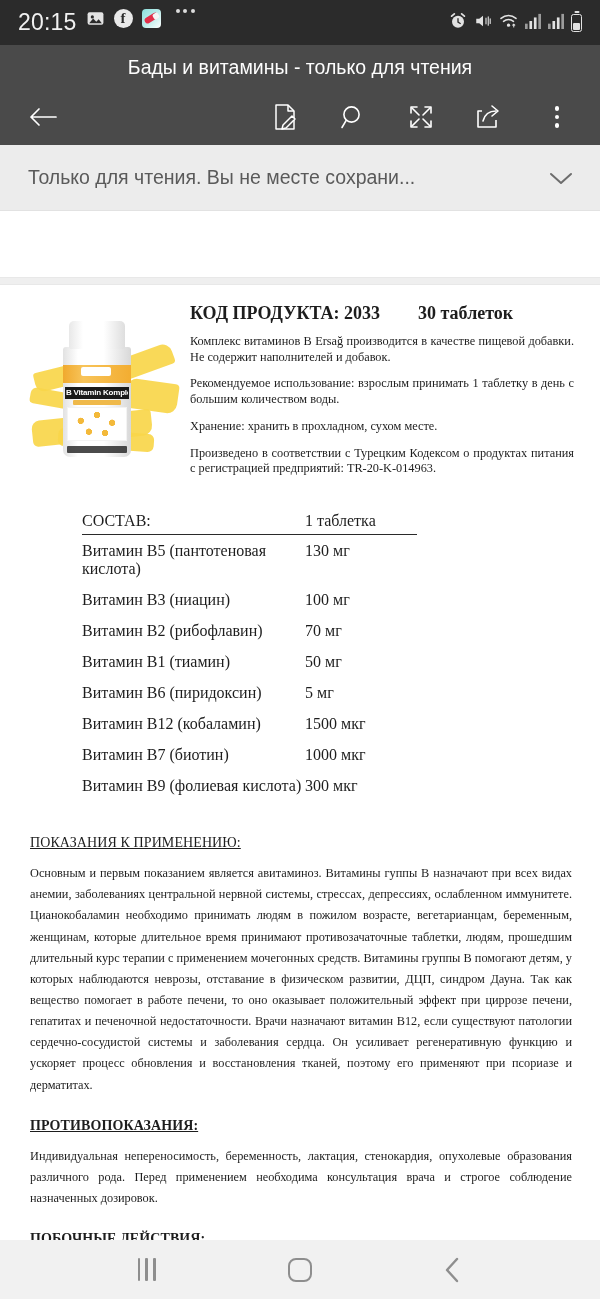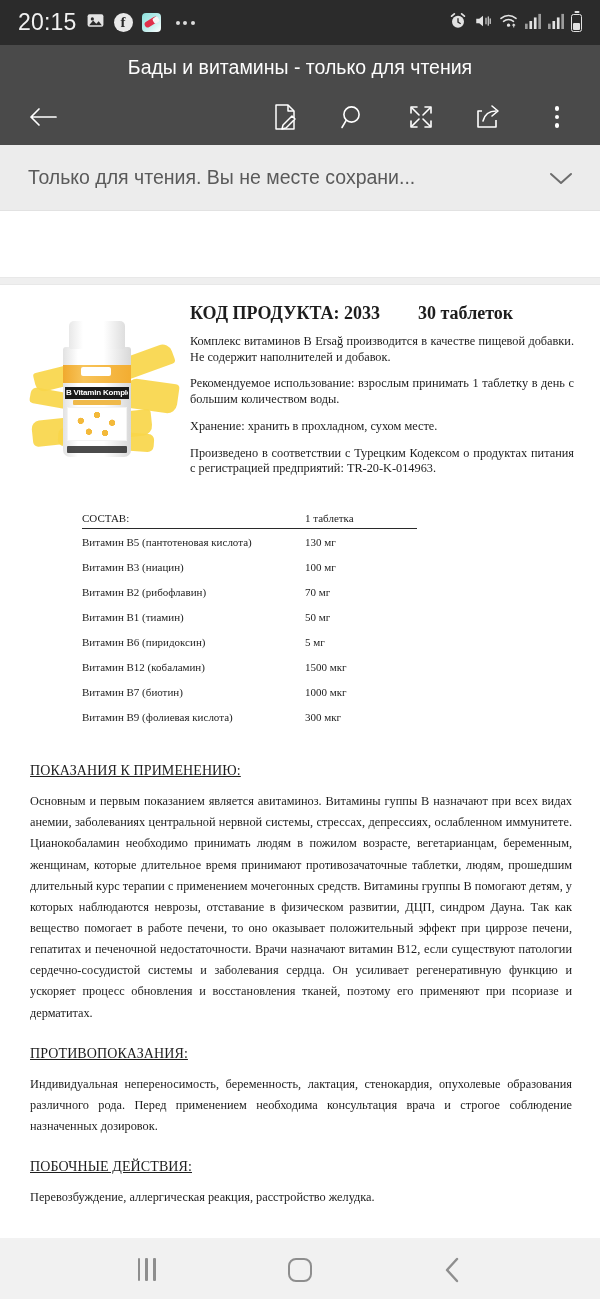--- a/index.html
+++ b/index.html
@@ -18,21 +18,21 @@
   }
 
   
   .statusbar {
     height: 45px; flex: 0 0 45px;
     background: #2b2b2b;
     display: flex; align-items: center;
     padding: 0 18px;
     color: #e9e9e9;
   }
-  .sb-left { display: flex; align-items: center; gap: 9px; }
+  .sb-left { display: flex; gap: 9px; }
   .sb-time { font-size: 23px; letter-spacing: 0.2px; font-weight: 400; color:#f1f1f1; }
   .sb-right { margin-left: auto; display: flex; align-items: center; gap: 7px; }
   .sb-icon { display: block; }
   .fb-icon {
     width: 19px; height: 19px; border-radius: 50%;
     background: #e9e9e9; position: relative;
   }
   .fb-icon::after {
     content: "f";
     position: absolute; left: 0; right: 0; top: 50%;
@@ -202,35 +202,35 @@
   
   .bold-line { font-weight: 700; font-size: 18px; margin-bottom: 10px; }
   .bold-line .sp { display: inline-block; width: 38px; }
   .para {
     font-size: 12.3px; line-height: 1.28; text-align: justify; margin-bottom: 11px;
   }
   .para.b { font-weight: 400; }
 
   .ing-table {
     margin: 22px 0 0 82px; width: 335px;
-    border-collapse: collapse; font-size: 11px;
+    border-collapse: collapse; font-size: 16px;
   }
   .ing-table th {
     font-weight: 400; text-align: left; padding: 2px 0 4px 0;
     border-bottom: 1px solid #2a2a2a;
   }
   .ing-table th.v { width: 112px; }
   .ing-table td { padding: 6.5px 0; vertical-align: top; }
   .ing-table td.v { width: 112px; }
 
   .sec-head {
     font-size: 14px; text-decoration: underline; margin: 20px 0 12px 0;
     letter-spacing: .1px;
   }
-  .sec-head.tight { margin-top: 22px; }
+  .sec-head.tight { margin-top: 22px; font-weight: bold; }
 
   .page-content { padding: 14px 28px 26px 30px; }
 
   
   .navbar {
     flex: 0 0 59px; background: #f1f1f1;
     display: flex; align-items: center; justify-content: space-around;
     padding: 0 70px;
   }
   .nav-btn { width: 60px; height: 44px; display:flex; align-items:center; justify-content:center; cursor:pointer; }

